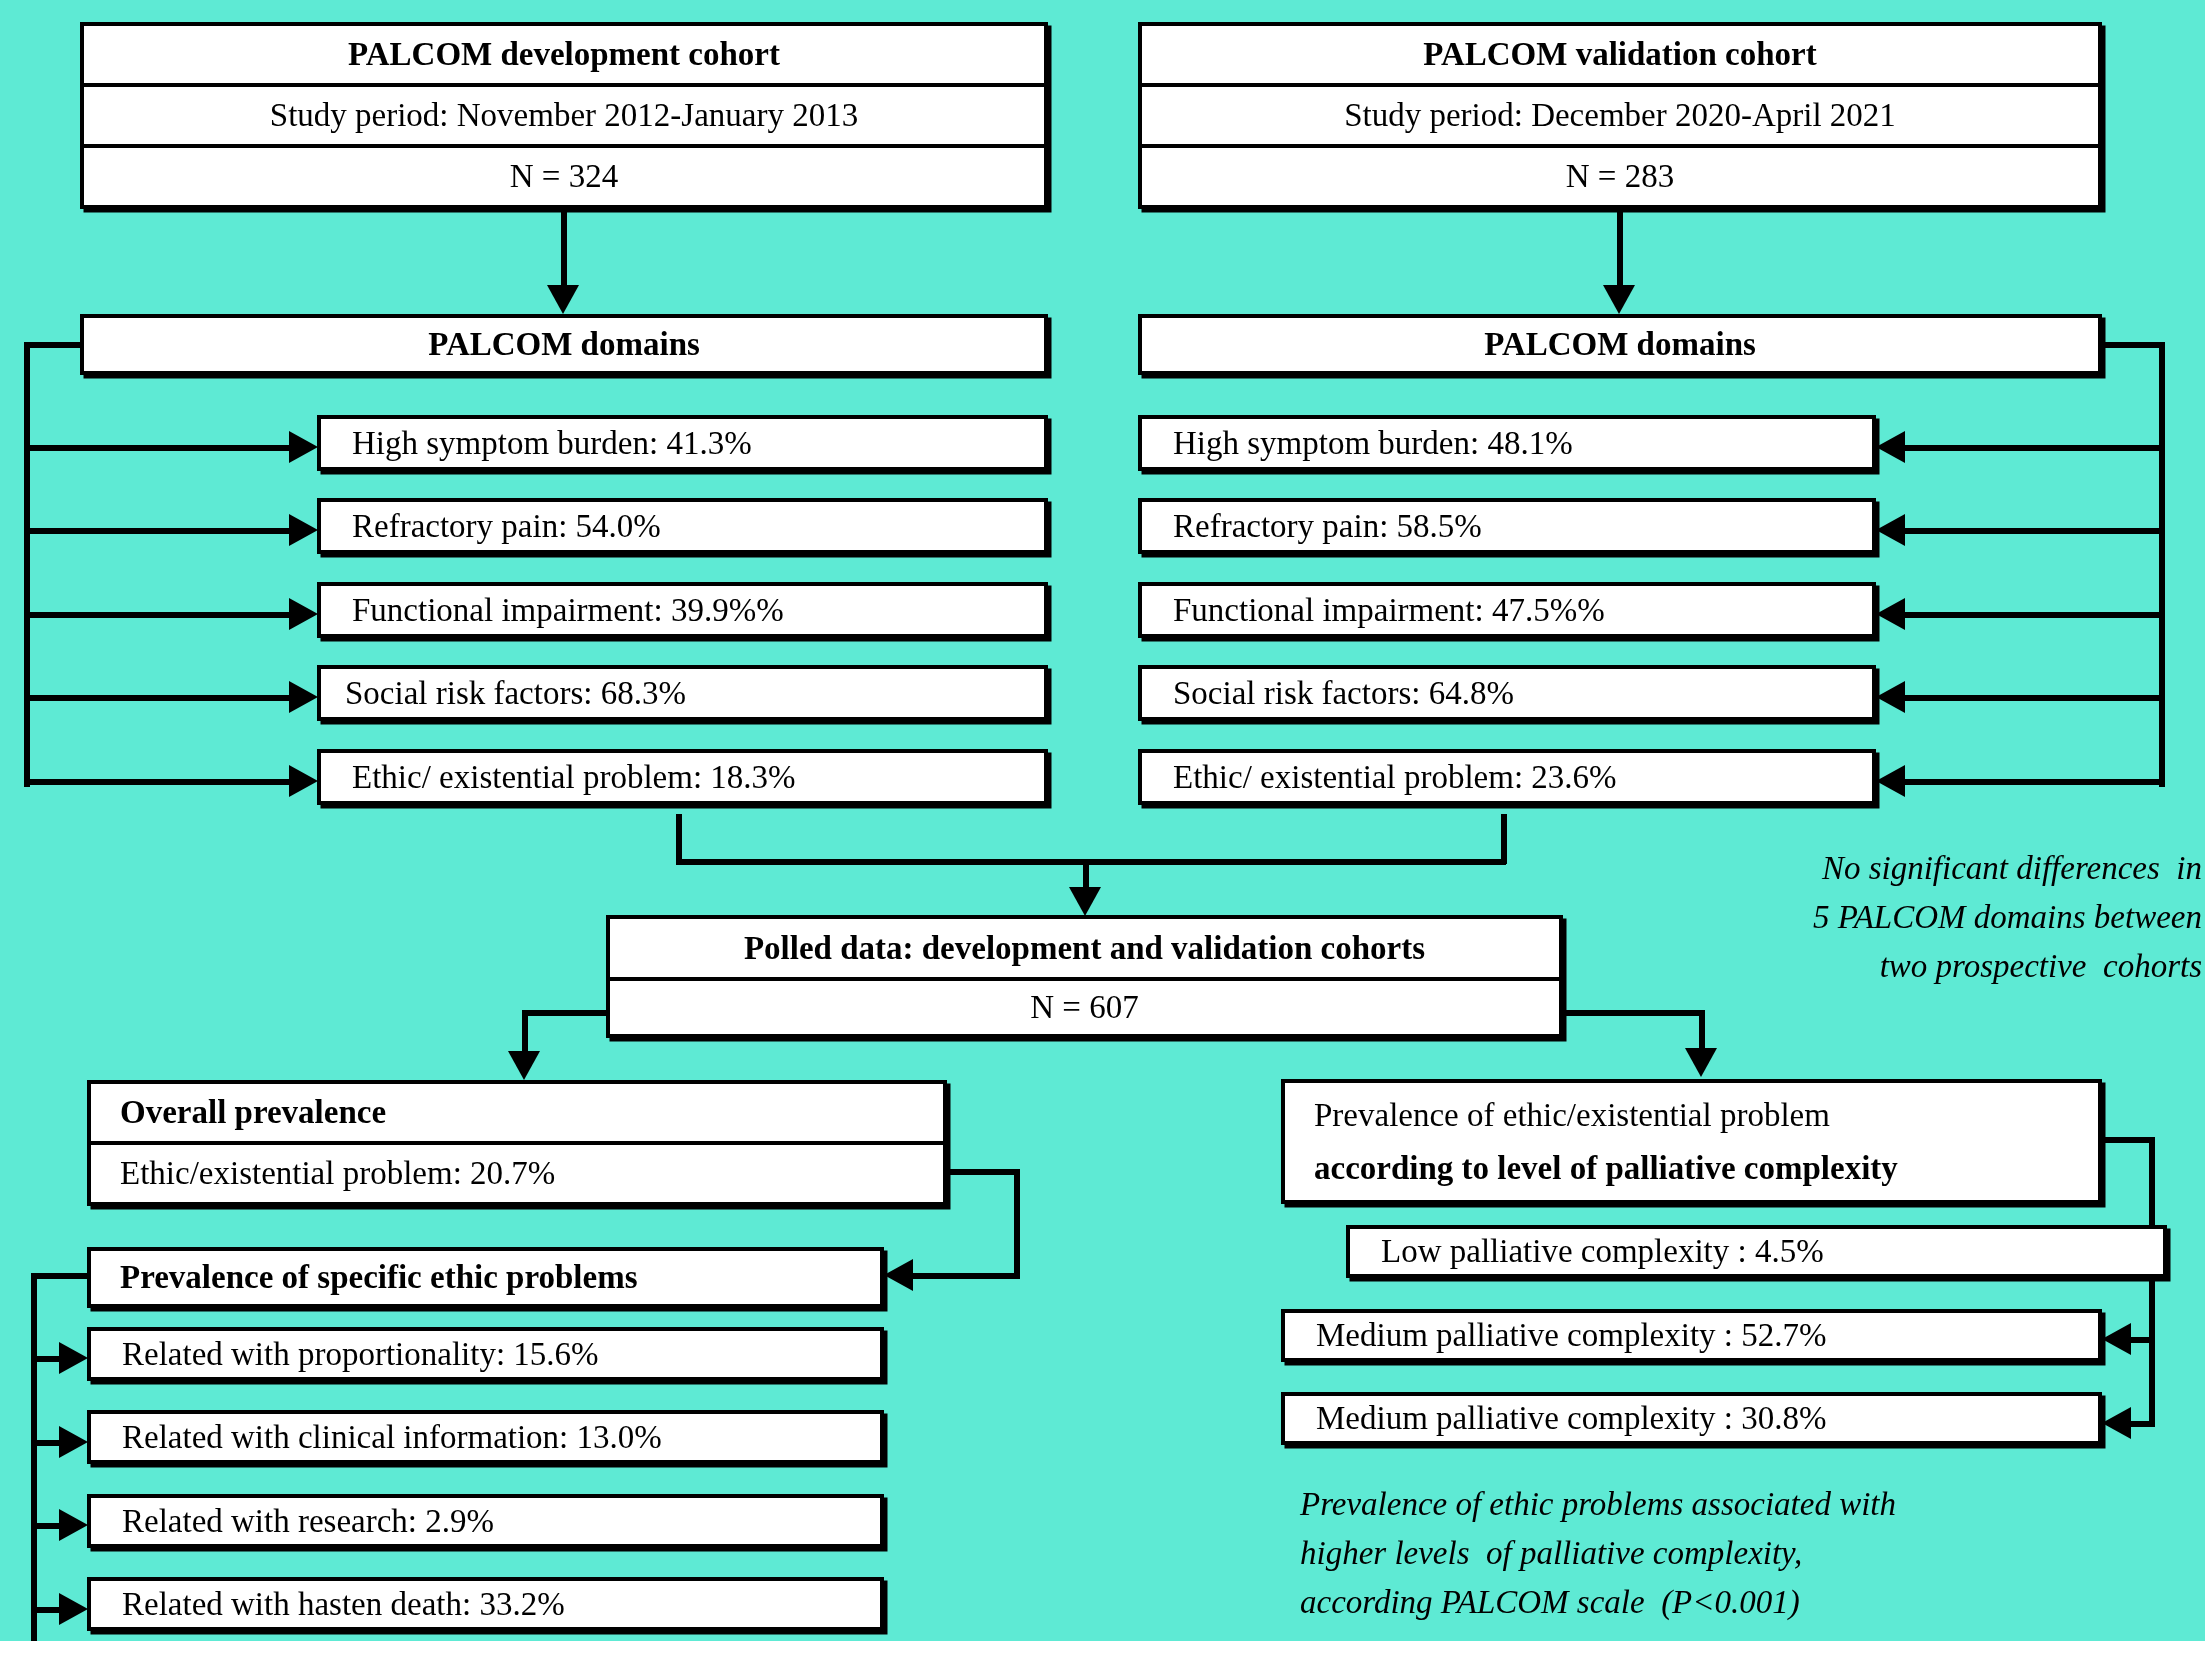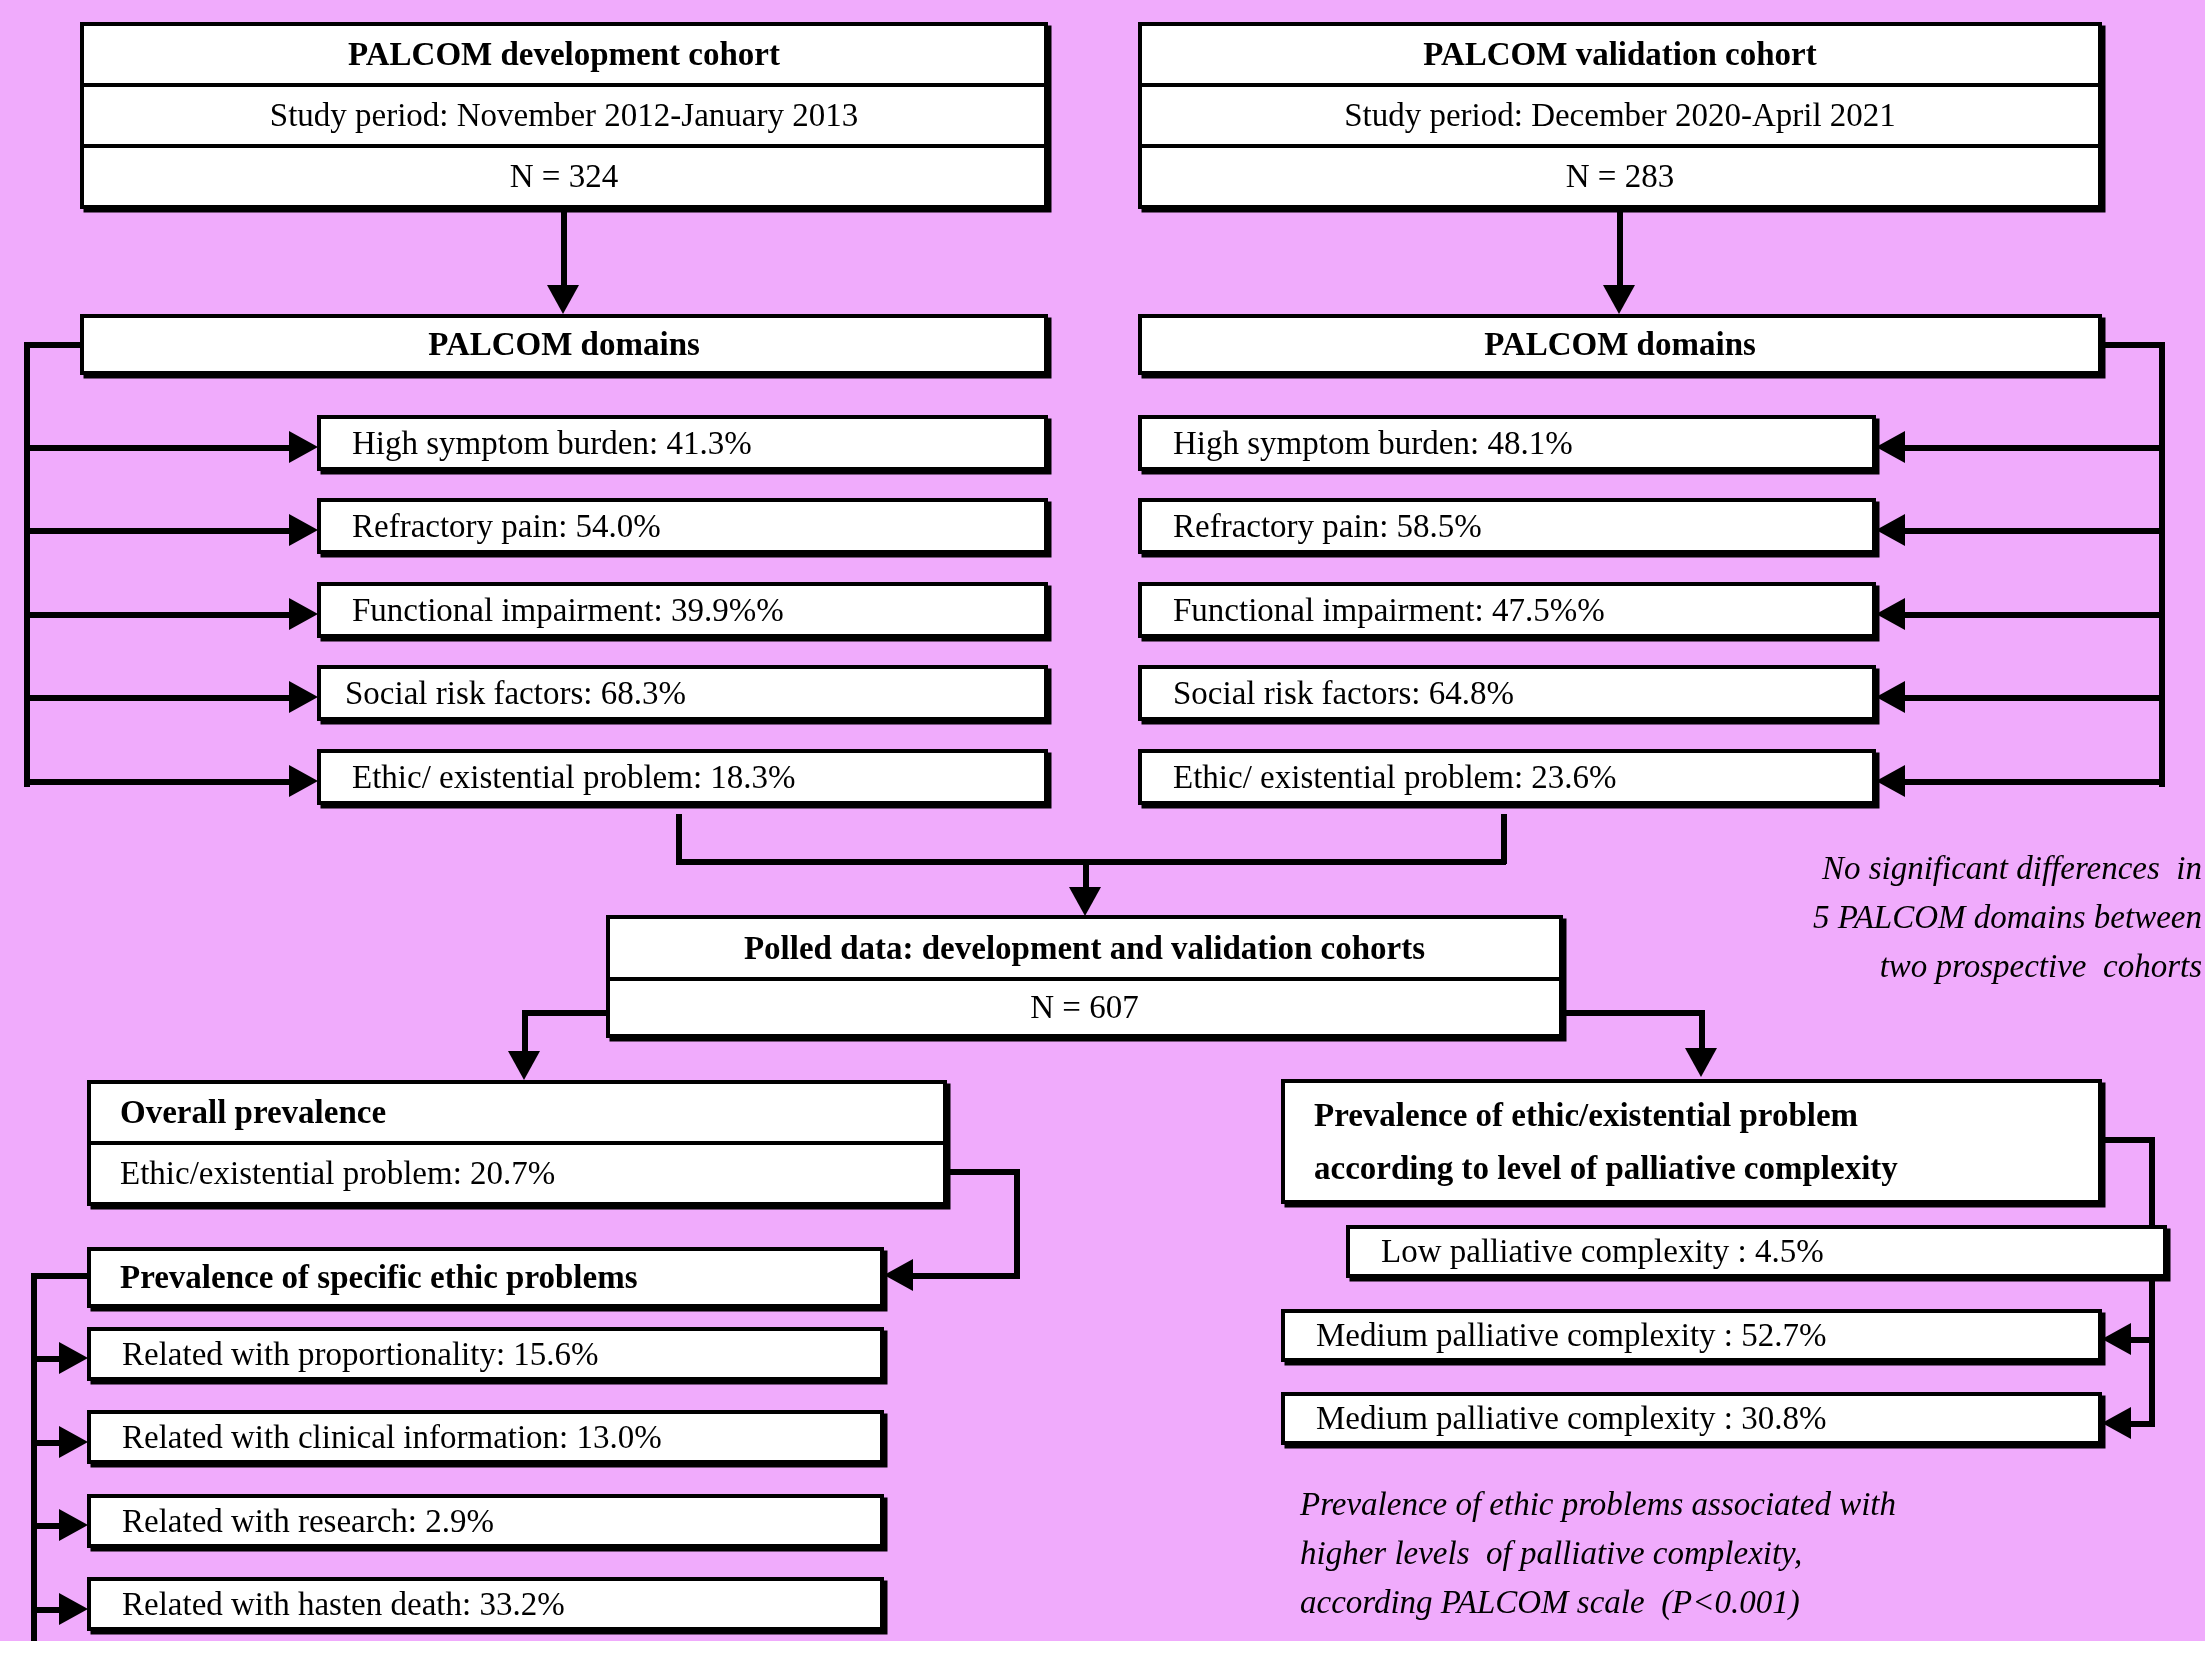--- a/index.html
+++ b/index.html
@@ -4,21 +4,21 @@
 <style>
   html, body {
     margin: 0;
     padding: 0;
     background: #ffffff;
   }
   #canvas {
     position: relative;
     width: 2205px;
     height: 1641px;
-    background: #f0abfc;
+    background: #5eead4;
     font-family: "Liberation Serif", "DejaVu Serif", serif;
     color: #000000;
     overflow: hidden;
   }
   .box {
     position: absolute;
     background: #ffffff;
     border: 4.9px solid #000000;
     box-shadow: 3.5px 3.5px 0 #000000;
     box-sizing: border-box;
@@ -177,21 +177,21 @@
   <div class="arrow right" style="left:59px; top:1593px;"></div>
 
   <div class="box item h78" style="left:87px; top:1327px; width:797px;">Related with proportionality: 15.6%</div>
   <div class="box item h78" style="left:87px; top:1410px; width:797px;">Related with clinical information: 13.0%</div>
   <div class="box item h78" style="left:87px; top:1494px; width:797px;">Related with research: 2.9%</div>
   <div class="box item h78" style="left:87px; top:1577px; width:797px;">Related with hasten death: 33.2%</div>
 
   <div class="partial-line" style="left:88px; top:1654px; width:801px; height:2.1px;"></div>
 
   <div class="box" style="left:1281px; top:1079px; width:821px; padding:5.6px 0 5.6px 29px;">
-    <div style="font-size:33px; font-weight:bold; line-height:53px;">Prevalence of ethic/existential problem</div>
+    <div style="font-size:33px; font-weight:normal; line-height:53px;">Prevalence of ethic/existential problem</div>
     <div style="font-size:33px; font-weight:bold; line-height:53px;">according to level of palliative complexity</div>
   </div>
 
   <div class="hline" style="left:2102px; top:1137px; width:52px; height:5.6px;"></div>
   <div class="vline" style="left:2149px; top:1137px; width:5.6px; height:289px;"></div>
   <div class="hline" style="left:2129px; top:1254px; width:26px; height:5.6px;"></div>
   <div class="arrow left" style="left:2102px; top:1240px;"></div>
   <div class="hline" style="left:2129px; top:1337px; width:26px; height:5.6px;"></div>
   <div class="arrow left" style="left:2102px; top:1323px;"></div>
   <div class="hline" style="left:2129px; top:1421px; width:26px; height:5.6px;"></div>

